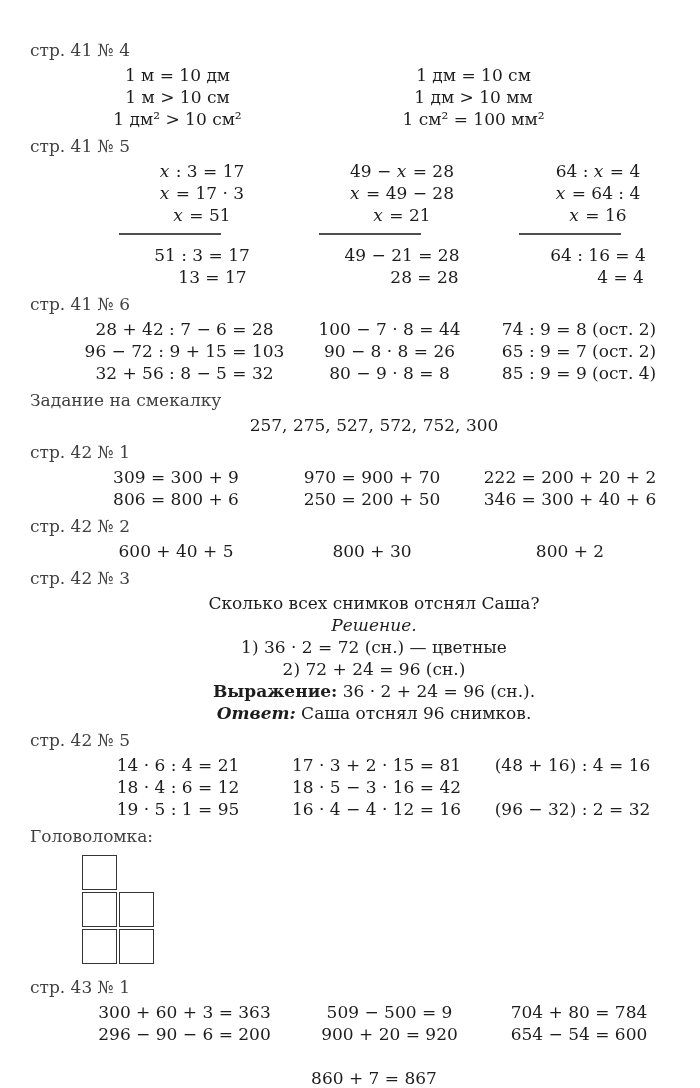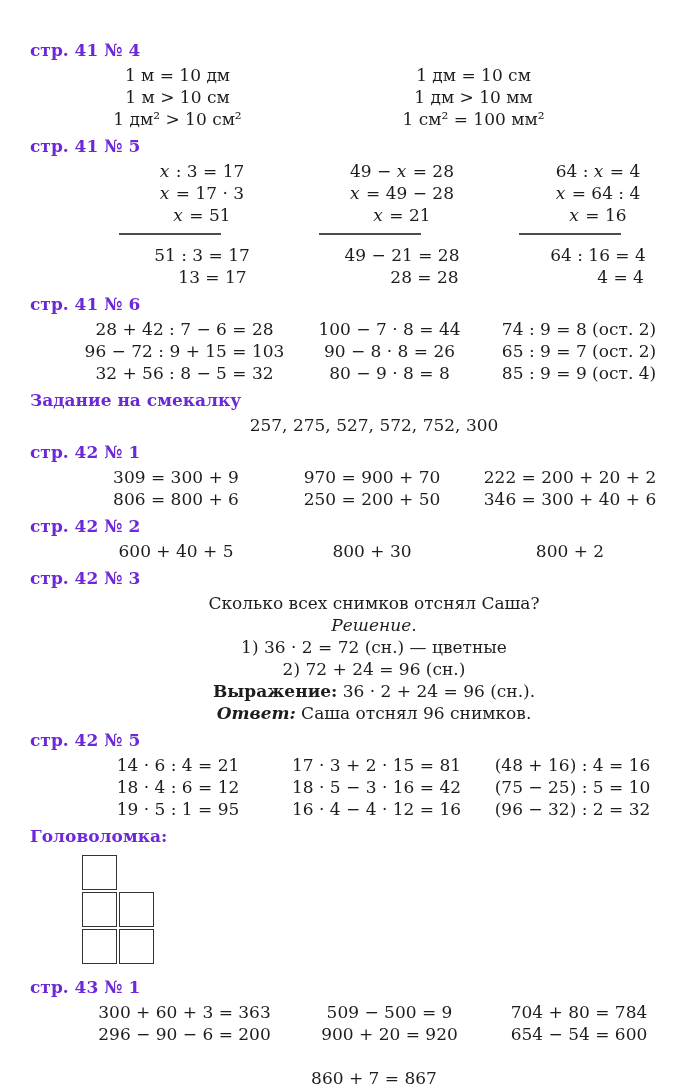--- a/index.html
+++ b/index.html
@@ -8,22 +8,22 @@
     min-height: 1088px;
     box-sizing: border-box;
     padding: 34px 30px 40px 30px;
     background: #ffffff;
     color: #1d1d1d;
     font-family: "DejaVu Serif", "Liberation Serif", serif;
     font-size: 17px;
   }
   section.sec { margin: 0; }
   .sec-header {
-    font-weight: 700;
-    color: #6d28d9;
+    font-weight: 400;
+    color: #404040;
     line-height: 22px;
     margin: 5px 0 3px 0;
     white-space: nowrap;
   }
   .sec-body.indent { padding-left: 48px; text-align: center; }
   .line, .row { line-height: 22px; white-space: nowrap; }
   .row { display: grid; }
   .row.cols2 { grid-template-columns: 199px auto; }
   .row.cols3 { grid-template-columns: 196px 196px auto; }
   .sec-p41n6 .row.cols3, .sec-p43n1 .row.cols3 { grid-template-columns: 213px 197px auto; }
@@ -175,21 +175,20 @@
     <div class="sec-header">стр. 42 № 5</div>
     <div class="sec-body indent">
         <div class="row cols3">
           <span class="cell">14 · 6 : 4 = 21</span>
           <span class="cell">17 · 3 + 2 · 15 = 81</span>
           <span class="cell">(48 + 16) : 4 = 16</span>
         </div>
         <div class="row cols3">
           <span class="cell">18 · 4 : 6 = 12</span>
           <span class="cell">18 · 5 − 3 · 16 = 42</span>
-          <span class="cell">(75 − 25) : 5 = 10</span>
         </div>
         <div class="row cols3">
           <span class="cell">19 · 5 : 1 = 95</span>
           <span class="cell">16 · 4 − 4 · 12 = 16</span>
           <span class="cell">(96 − 32) : 2 = 32</span>
         </div>
       </div>
   </section>
   <section class="sec sec-golovolomka">
     <div class="sec-header">Головоломка:</div>

